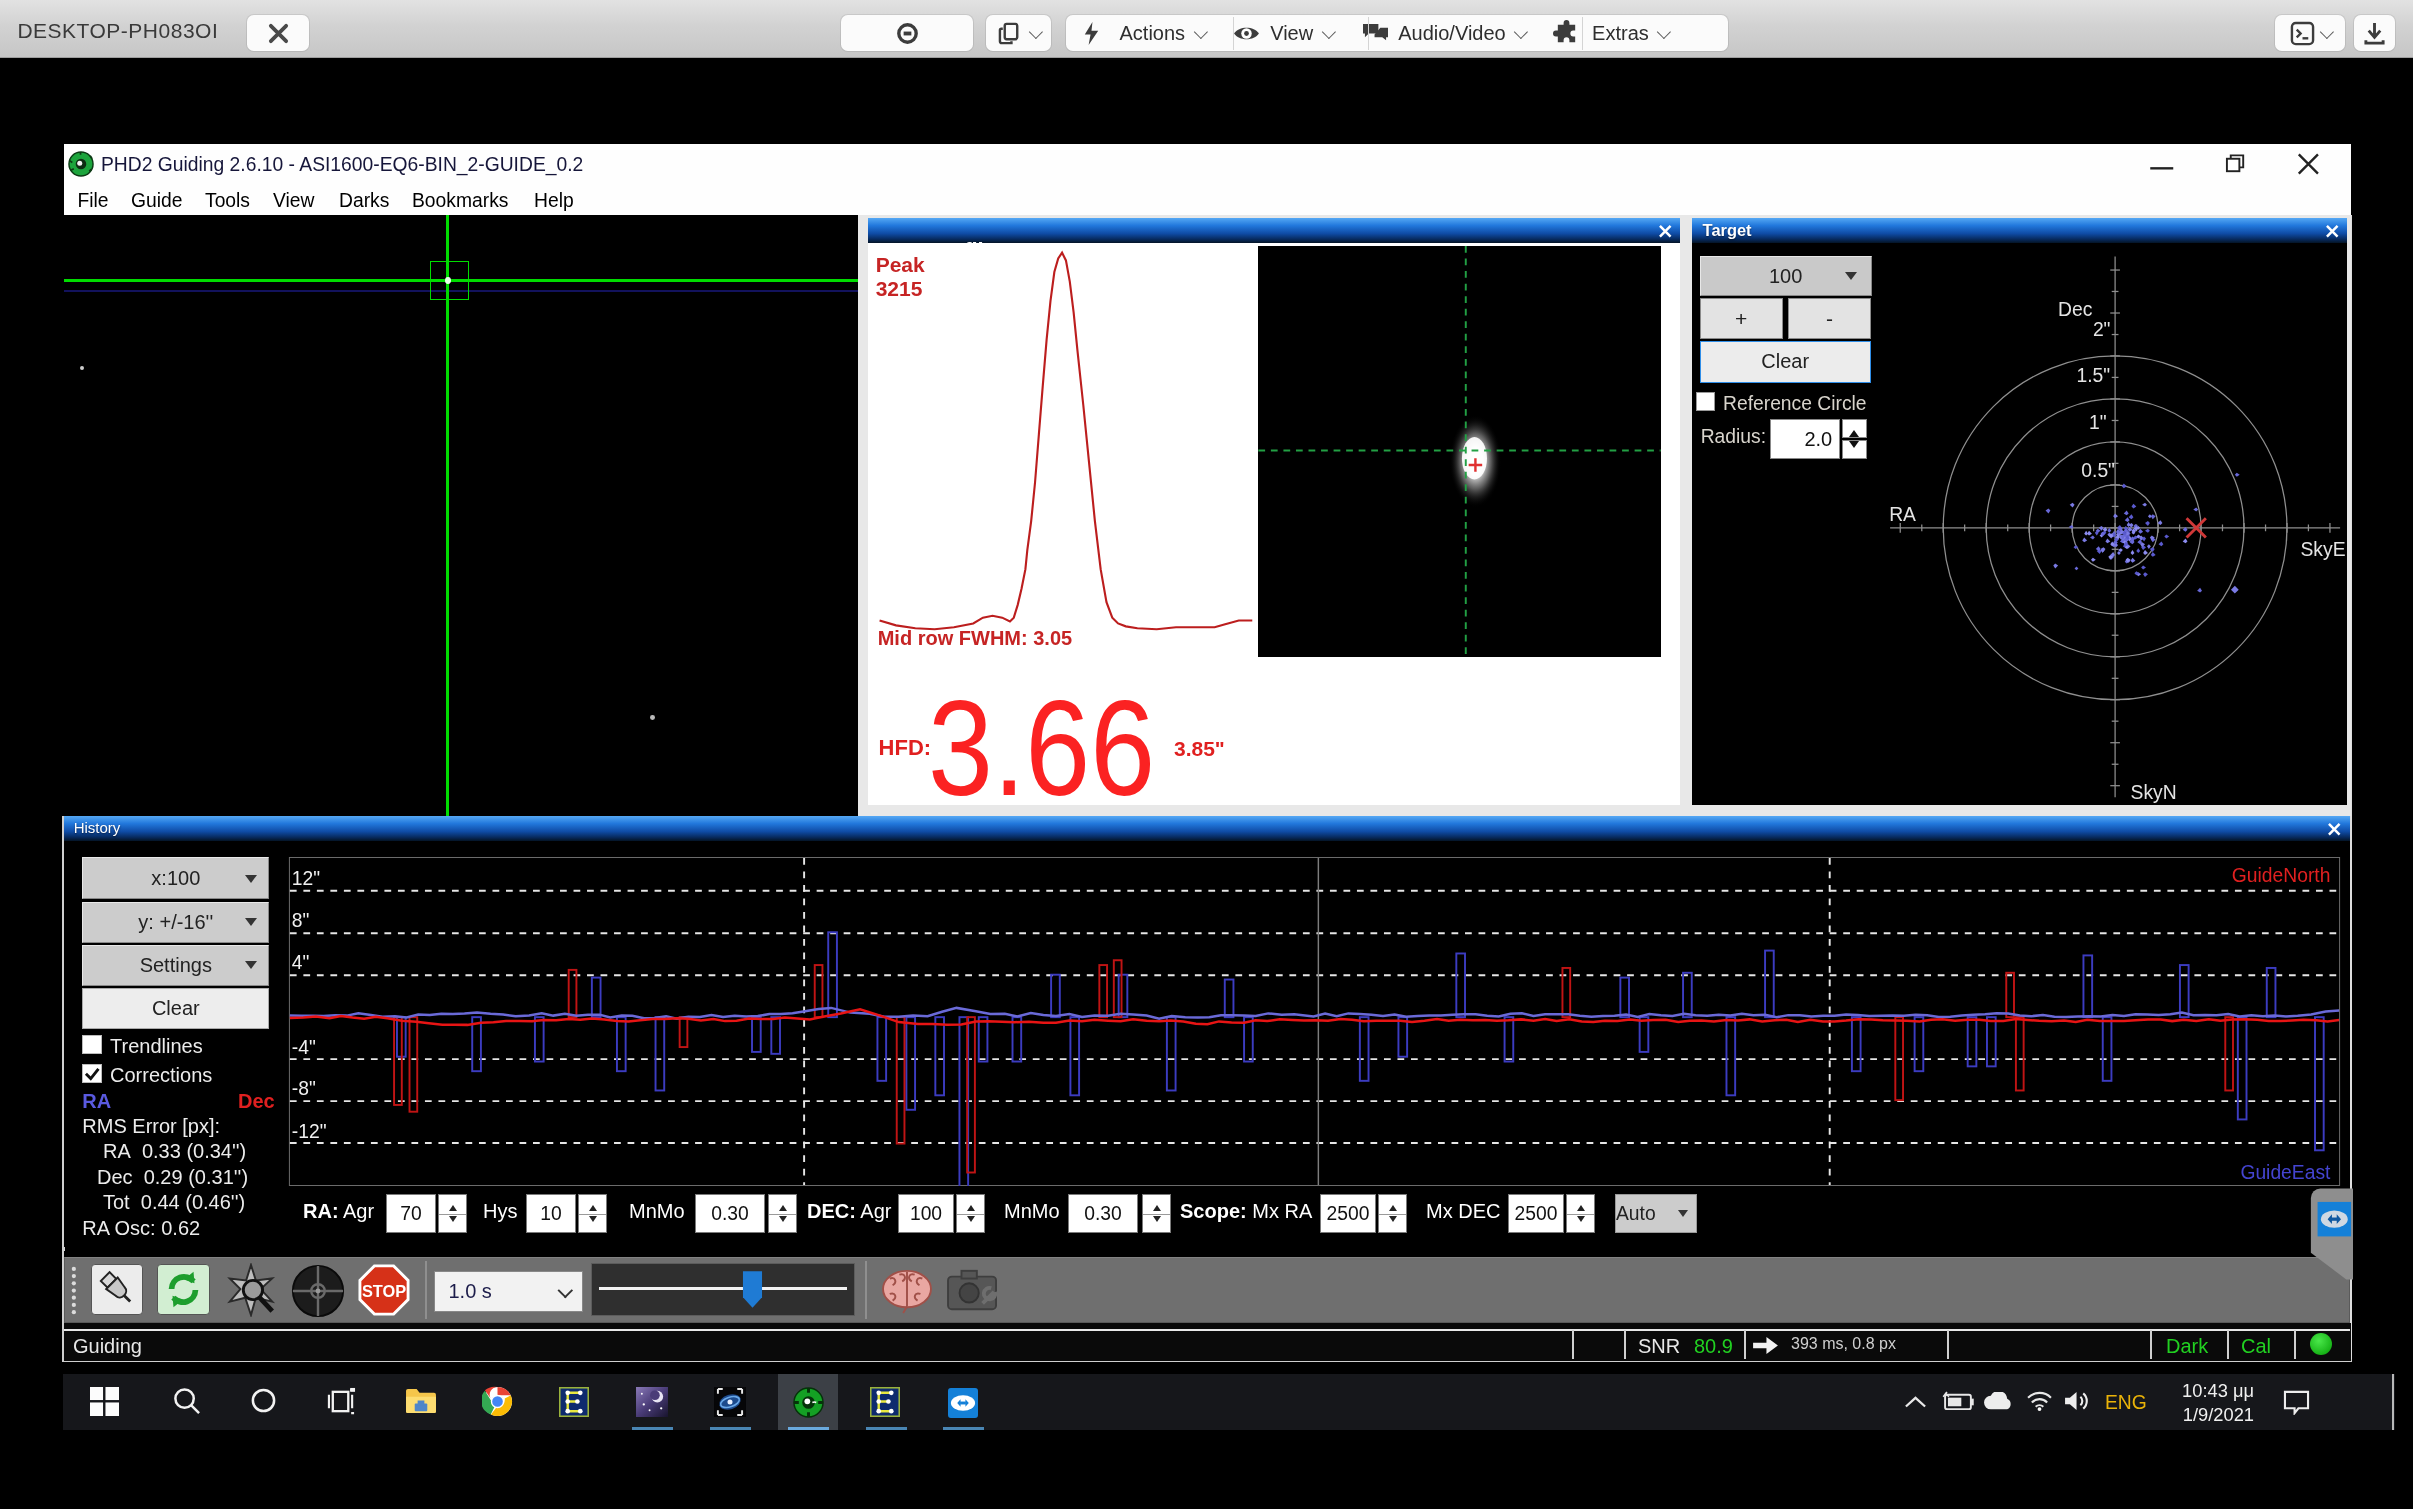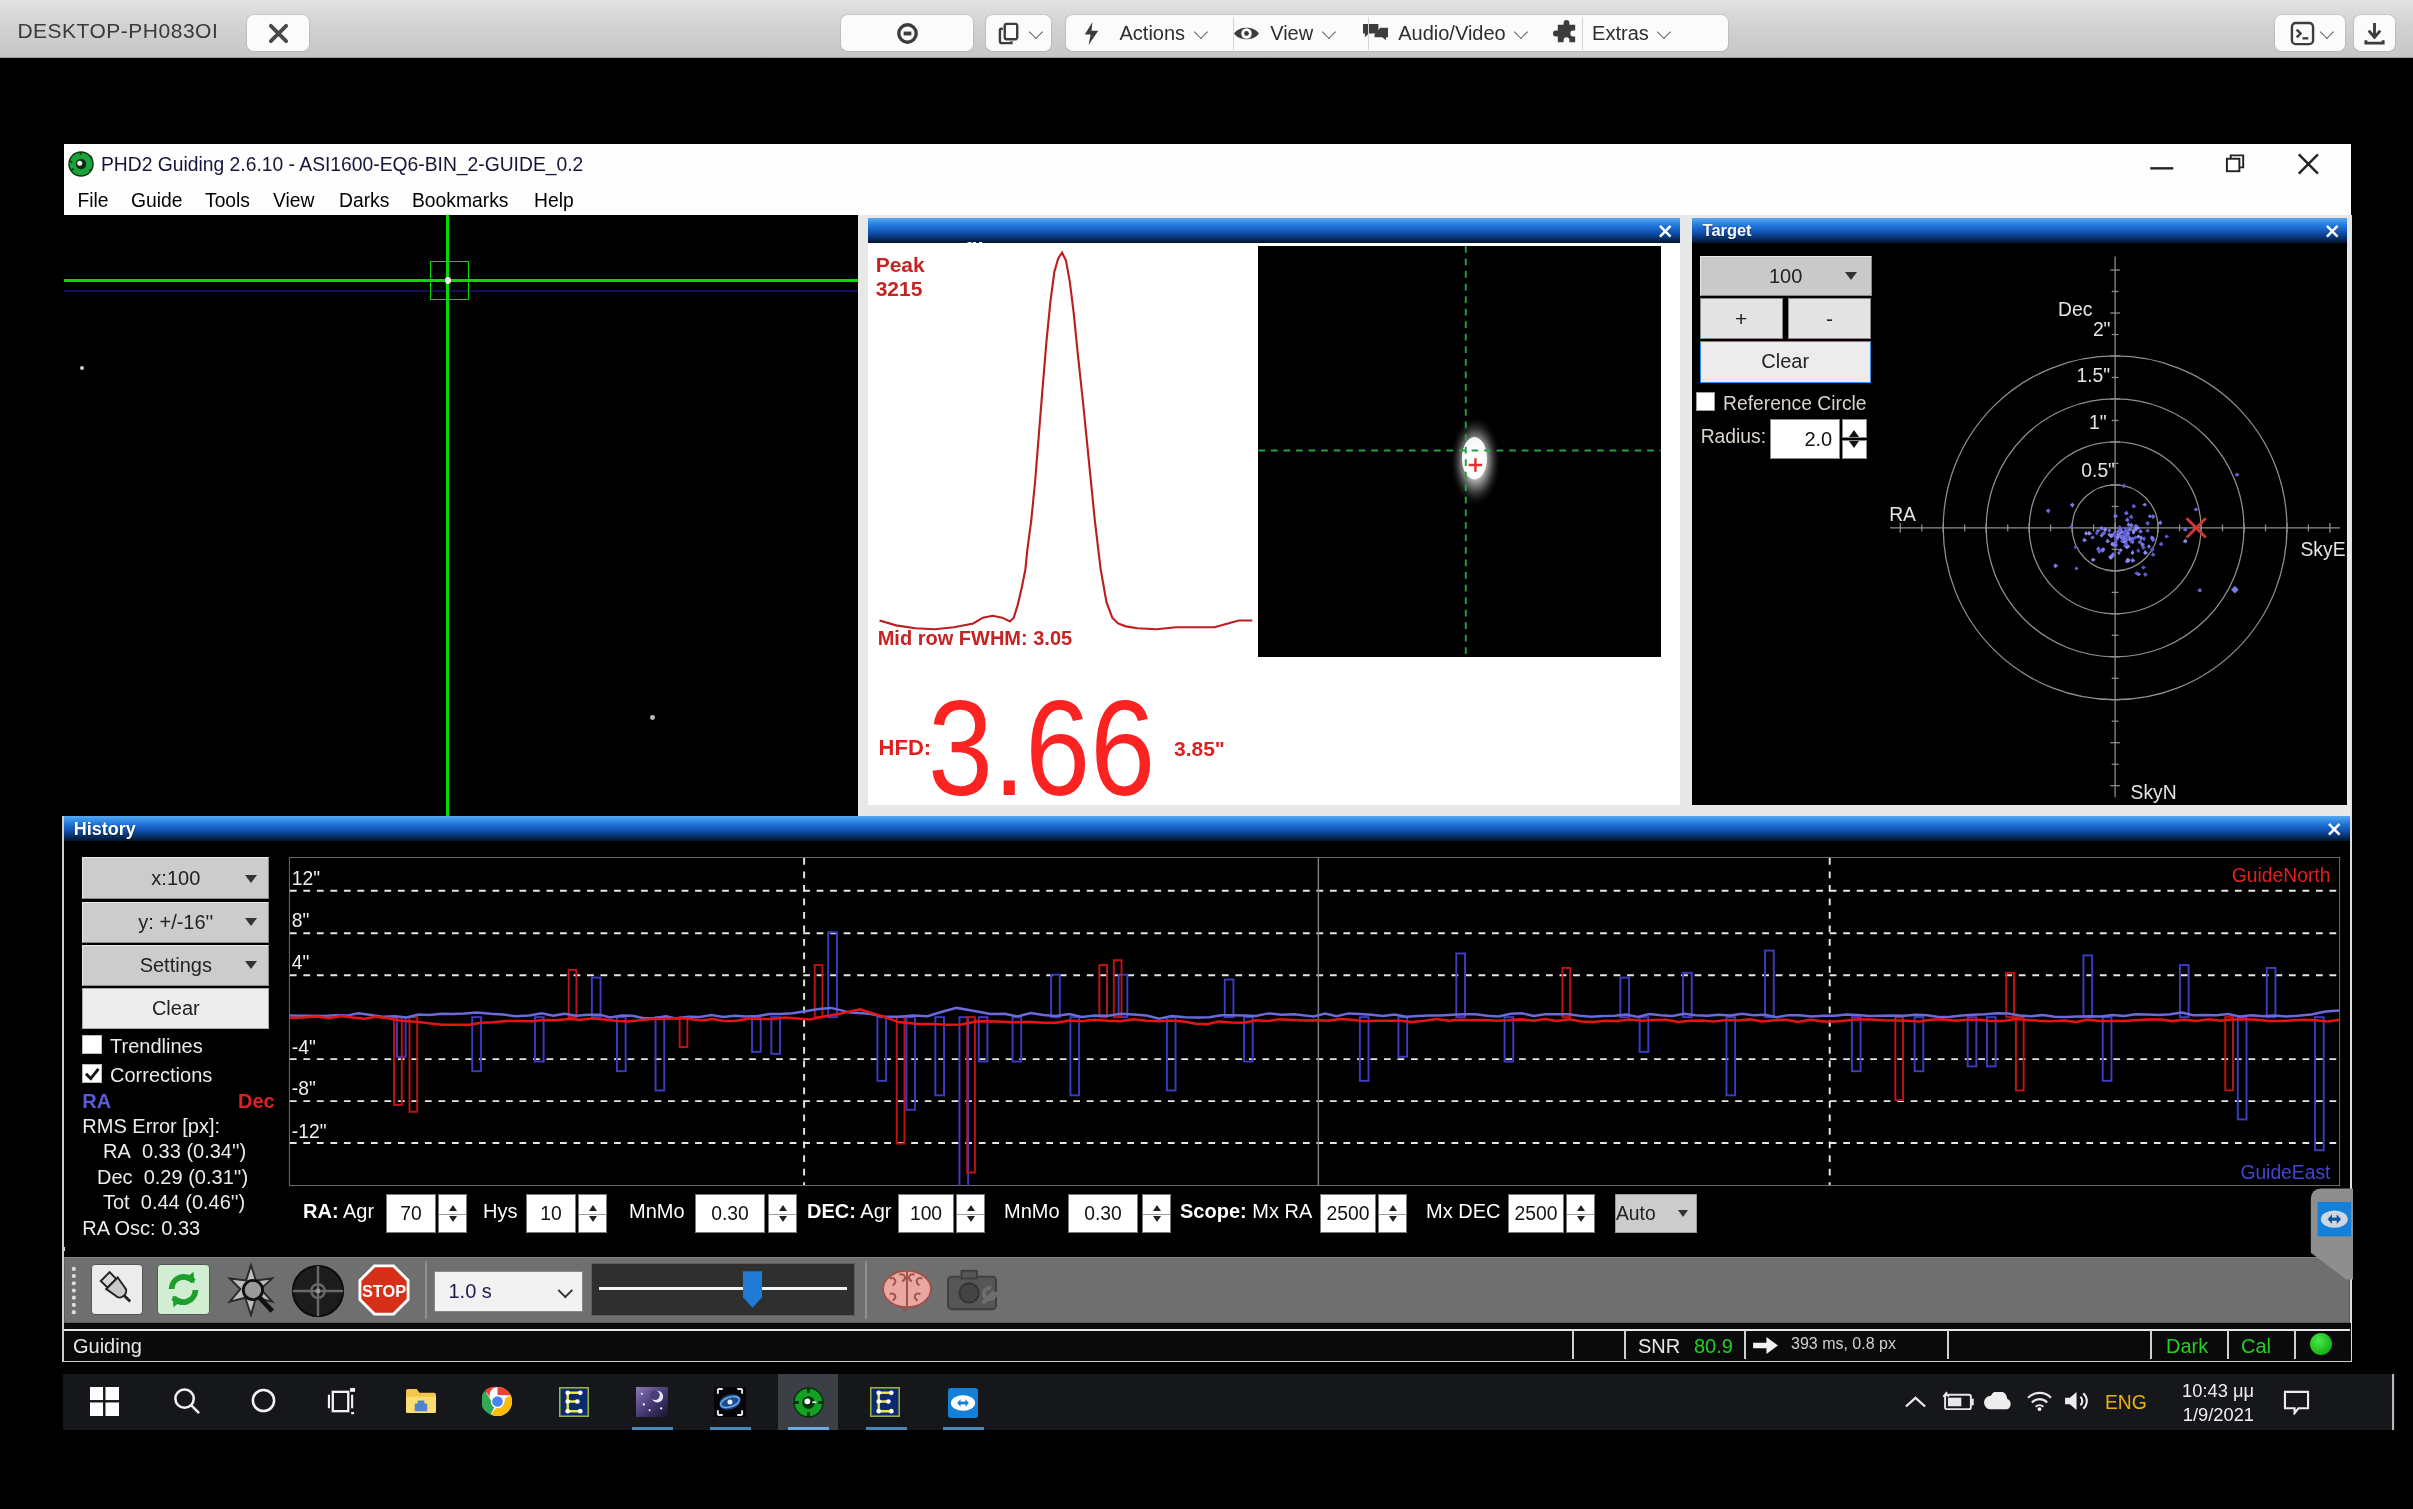--- a/index.html
+++ b/index.html
@@ -383,21 +383,21 @@
 <path d="M398 335 L400 337 L398 339 L396 337 Z" fill="#6868d8"></path>
 <path d="M393 292 L395 294 L393 296 L390 294 Z" fill="#6868d8"></path>
 <path d="M411 298 L414 301 L411 303 L409 301 Z" fill="#8c8cf0"></path>
 <path d="M434 301 L436 303 L434 306 L431 303 Z" fill="#8c8cf0"></path>
 <path d="M562 355 L566 359 L562 363 L558 359 Z" fill="#7a7ae4"></path>
       </g>
   </svg>
 </div>
 
 <div class="a" style="left:64px;top:816px;width:2286px;height:25px;background:linear-gradient(180deg,#55a8f4 0%,#2278dc 30%,#0f4ca6 62%,#072a5e 85%,#041426 100%)">
-  <span class="a" style="left:9.7px;top:2.9px;color:#fff;font-size:18px;font-weight:bold;text-shadow:0 1px 1.9px #0008">History</span>
+  <span class="a" style="left:9.7px;top:2.9px;color:#fff;font-size:15px;font-weight:normal;text-shadow:0 1px 1.9px #0008">History</span>
   <svg class="a" style="right:8.7px;top:5.8px" width="14.5" height="14.5" viewBox="0 0 15 15">
       <path d="M2 2 L13 13 M13 2 L2 13" stroke="#fff" stroke-width="2.6"></path>
     </svg>
 </div>
 <div class="a" style="left:64px;top:841px;width:2286px;height:406px;background:#000;overflow:hidden">
 
   <div class="a" style="left:18.3px;top:16.4px;width:187px;height:42px;background:#ccc;border:1px solid #e8e8e8;border-right-color:#888;border-bottom-color:#888;color:#222;font-size:20px;text-align:center;line-height:40px">x:100<span style="position:absolute;right:11.6px;top:16.4px;border:6.8px solid transparent;border-top:8.7px solid #333"></span></div>
   <div class="a" style="left:18.3px;top:61px;width:187px;height:41px;background:#ccc;border:1px solid #e8e8e8;border-right-color:#888;border-bottom-color:#888;color:#222;font-size:20px;text-align:center;line-height:39px">y: +/-16''<span style="position:absolute;right:11.6px;top:15.4px;border:6.8px solid transparent;border-top:8.7px solid #333"></span></div>
   <div class="a" style="left:18.3px;top:104px;width:187px;height:41px;background:#ccc;border:1px solid #e8e8e8;border-right-color:#888;border-bottom-color:#888;color:#222;font-size:20px;text-align:center;line-height:39px">Settings<span style="position:absolute;right:11.6px;top:15.4px;border:6.8px solid transparent;border-top:8.7px solid #333"></span></div>
   <div class="a" style="left:18.3px;top:147px;width:187px;height:41px;background:#ededed;border:1px solid #aaa;color:#222;font-size:20px;text-align:center;line-height:39px">Clear</div>
@@ -407,21 +407,21 @@
   <svg class="a" style="left:20px;top:225px" width="16.4" height="16.4" viewBox="0 0 17 17">
       <path d="M2 8 L7 13 L15 3" fill="none" stroke="#111" stroke-width="3"></path>
     </svg>
   <div class="a" style="left:46px;top:223px;color:#ececec;font-size:20px">Corrections</div>
   <div class="a" style="left:18.3px;top:249px;color:#5a5ae0;font-size:20px;font-weight:bold">RA</div>
   <div class="a" style="left:174px;top:249px;color:#e02020;font-size:20px;font-weight:bold">Dec</div>
   <div class="a" style="left:18.3px;top:274px;color:#ececec;font-size:20px">RMS Error [px]:</div>
   <div class="a" style="left:39px;top:299px;color:#ececec;font-size:20px">RA&nbsp; 0.33 (0.34'')</div>
   <div class="a" style="left:33px;top:325px;color:#ececec;font-size:20px">Dec&nbsp; 0.29 (0.31'')</div>
   <div class="a" style="left:39px;top:350px;color:#ececec;font-size:20px">Tot&nbsp; 0.44 (0.46'')</div>
-  <div class="a" style="left:18.3px;top:376px;color:#ececec;font-size:20px">RA Osc: 0.33</div>
+  <div class="a" style="left:18.3px;top:376px;color:#ececec;font-size:20px">RA Osc: 0.62</div>
 
   <svg class="a" style="left:224px;top:16.4px" width="2053" height="329" viewBox="0 0 2126 341">
     <rect x="0.5" y="0.5" width="2125" height="340" fill="none" stroke="#6f6f6f" stroke-width="1"></rect>
     <g stroke="#e6e6e6" stroke-width="2" stroke-dasharray="7,7">
       <line x1="1" y1="35" x2="2125" y2="35"></line>
       <line x1="1" y1="79" x2="2125" y2="79"></line>
       <line x1="1" y1="122.5" x2="2125" y2="122.5"></line>
       <line x1="1" y1="209.5" x2="2125" y2="209.5"></line>
       <line x1="1" y1="253" x2="2125" y2="253"></line>
       <line x1="1" y1="296.5" x2="2125" y2="296.5"></line>

